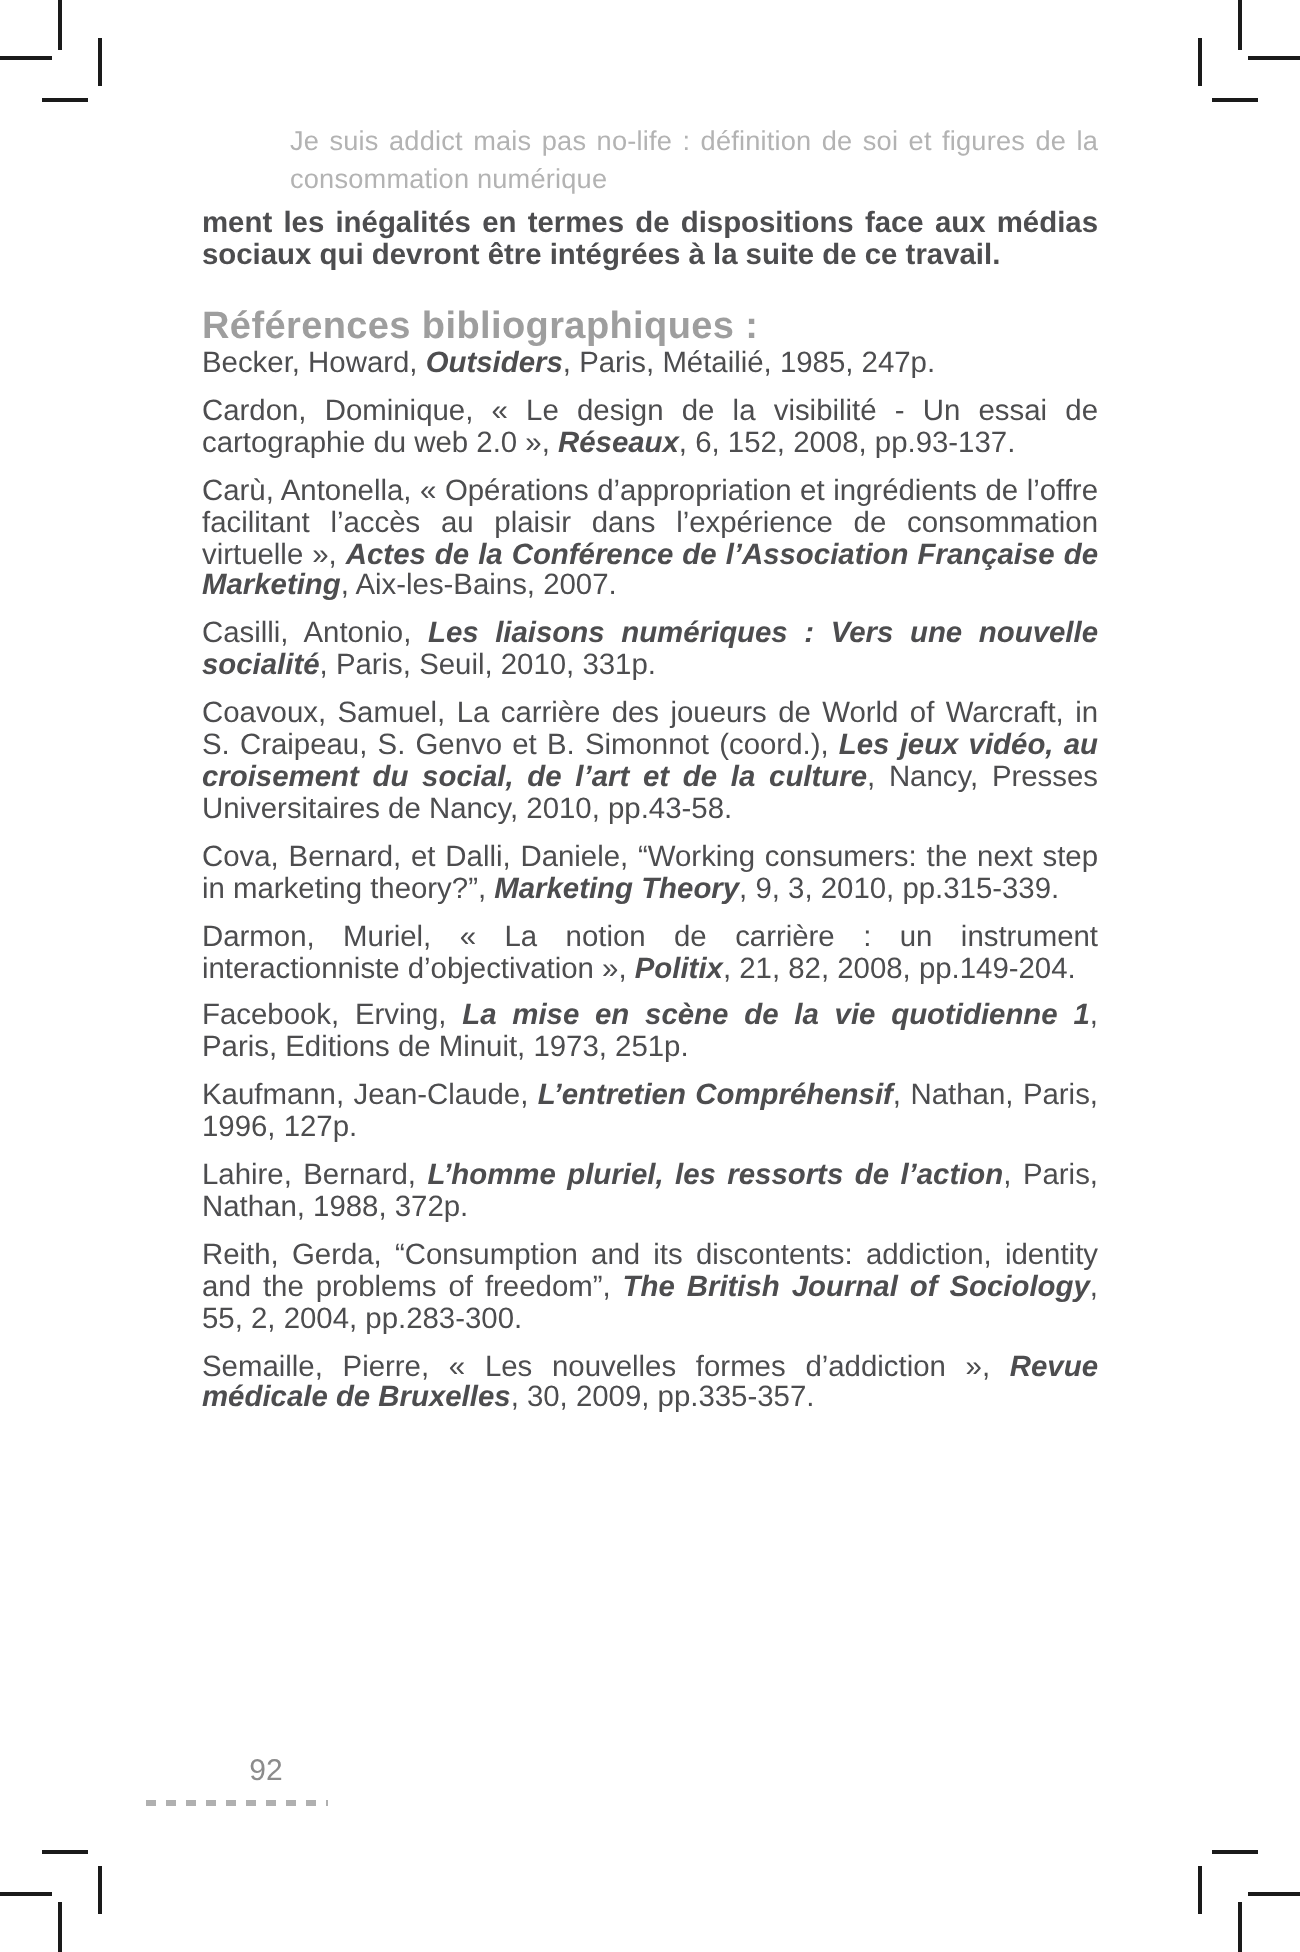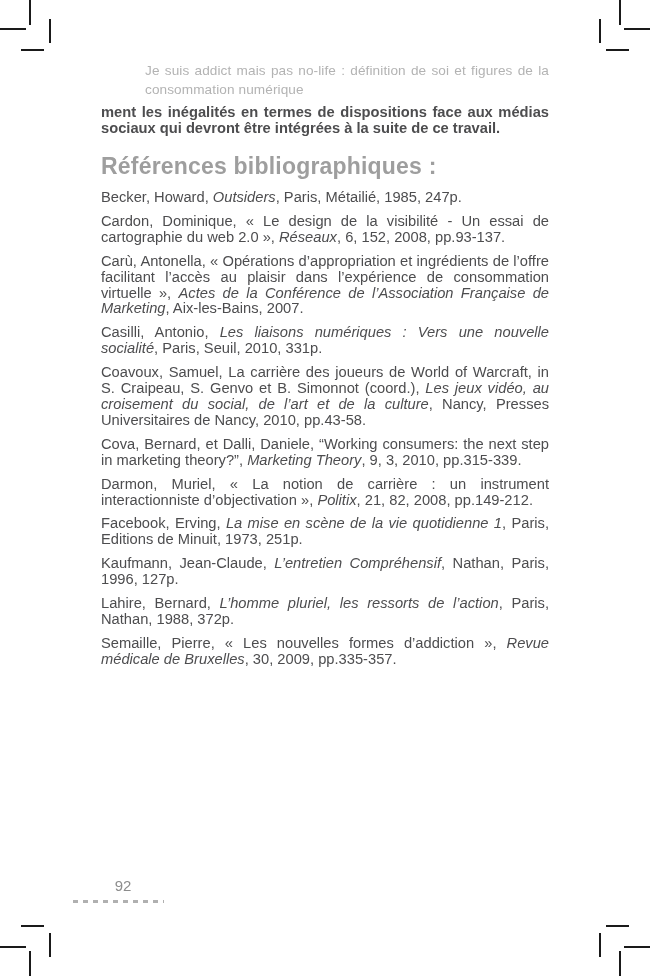--- a/index.html
+++ b/index.html
@@ -37,42 +37,43 @@
   .intro {
     margin-top: 5px;
     font-size: 14.7px;
     line-height: 16px;
     color: var(--c-body, #4d4d4f);
     text-align: justify;
     font-weight: bold;
   }
   .section-heading {
     margin-top: 17px;
-    margin-bottom: 10px;
-    font-size: 23px;
+    margin-bottom: 0;
+    font-size: 19px;
     font-weight: bold;
     color: var(--c-heading, #9e9e9e);
     letter-spacing: 0.2px;
   }
   .refs p.ref {
     margin: 0 0 8px 0;
     font-size: 14.7px;
     line-height: 15.9px;
     color: var(--c-body, #4d4d4f);
     text-align: justify;
     hyphens: auto;
     -webkit-hyphens: auto;
   }
   .refs p.ref i {
     font-style: italic;
+    font-weight: bold;
   }
   
   .page-number {
     position: absolute;
-    left: 108px;
+    left: 118px;
     top: 877px;
     width: 30px;
     text-align: center;
     font-size: 15px;
     color: var(--c-pagenum, #8c8c8c);
   }
   .dashed-rule {
     position: absolute;
     left: 73px;
     top: 900px;
@@ -117,23 +118,24 @@
 
   <div class="section-heading">Références bibliographiques :</div>
 
   <div class="refs">
       <p class="ref"><span>Becker, Howard, </span><i>Outsiders</i><span>, Paris, Métailié, 1985, 247p.</span></p>
       <p class="ref"><span>Cardon, Dominique, « Le design de la visibilité - Un essai de cartographie du web 2.0 », </span><i>Réseaux</i><span>, 6, 152, 2008, pp.93-137.</span></p>
       <p class="ref"><span>Carù, Antonella, « Opérations d’appropriation et ingrédients de l’offre facilitant l’accès au plaisir dans l’expérience de consommation virtuelle », </span><i>Actes de la Conférence de l’Association Française de Marketing</i><span>, Aix-les-Bains, 2007.</span></p>
       <p class="ref"><span>Casilli, Antonio, </span><i>Les liaisons numériques : Vers une nouvelle socialité</i><span>, Paris, Seuil, 2010, 331p.</span></p>
       <p class="ref"><span>Coavoux, Samuel, La carrière des joueurs de World of Warcraft, in S. Craipeau, S. Genvo et B. Simonnot (coord.), </span><i>Les jeux vidéo, au croisement du social, de l’art et de la culture</i><span>, Nancy, Presses Universitaires de Nancy, 2010, pp.43-58.</span></p>
       <p class="ref"><span>Cova, Bernard, et Dalli, Daniele, “Working consumers: the next step in marketing theory?”, </span><i>Marketing Theory</i><span>, 9, 3, 2010, pp.315-339.</span></p>
-      <p class="ref"><span>Darmon, Muriel, « La notion de carrière : un instrument interactionniste d’objectivation », </span><i>Politix</i><span>, 21, 82, 2008, pp.149-212.</span></p>
+      <p class="ref"><span>Darmon, Muriel, « La notion de carrière : un instrument interactionniste d’objectivation », </span><i>Politix</i><span>, 21, 82, 2008, pp.149-204.</span></p>
       <p class="ref"><span>Facebook, Erving, </span><i>La mise en scène de la vie quotidienne 1</i><span>, Paris, Editions de Minuit, 1973, 251p.</span></p>
       <p class="ref"><span>Kaufmann, Jean-Claude, </span><i>L’entretien Compréhensif</i><span>, Nathan, Paris, 1996, 127p.</span></p>
       <p class="ref"><span>Lahire, Bernard, </span><i>L’homme pluriel, les ressorts de l’action</i><span>, Paris, Nathan, 1988, 372p.</span></p>
+      <p class="ref"><span>Reith, Gerda, “Consumption and its discontents: addiction, identity and the problems of freedom”, </span><i>The British Journal of Sociology</i><span>, 55, 2, 2004, pp.283-300.</span></p>
       <p class="ref"><span>Semaille, Pierre, « Les nouvelles formes d’addiction », </span><i>Revue médicale de Bruxelles</i><span>, 30, 2009, pp.335-357.</span></p>
     </div>
 </div>
 
 <div class="page-number">92</div>
 
 <div class="dashed-rule"></div>
 
 </body></html>

